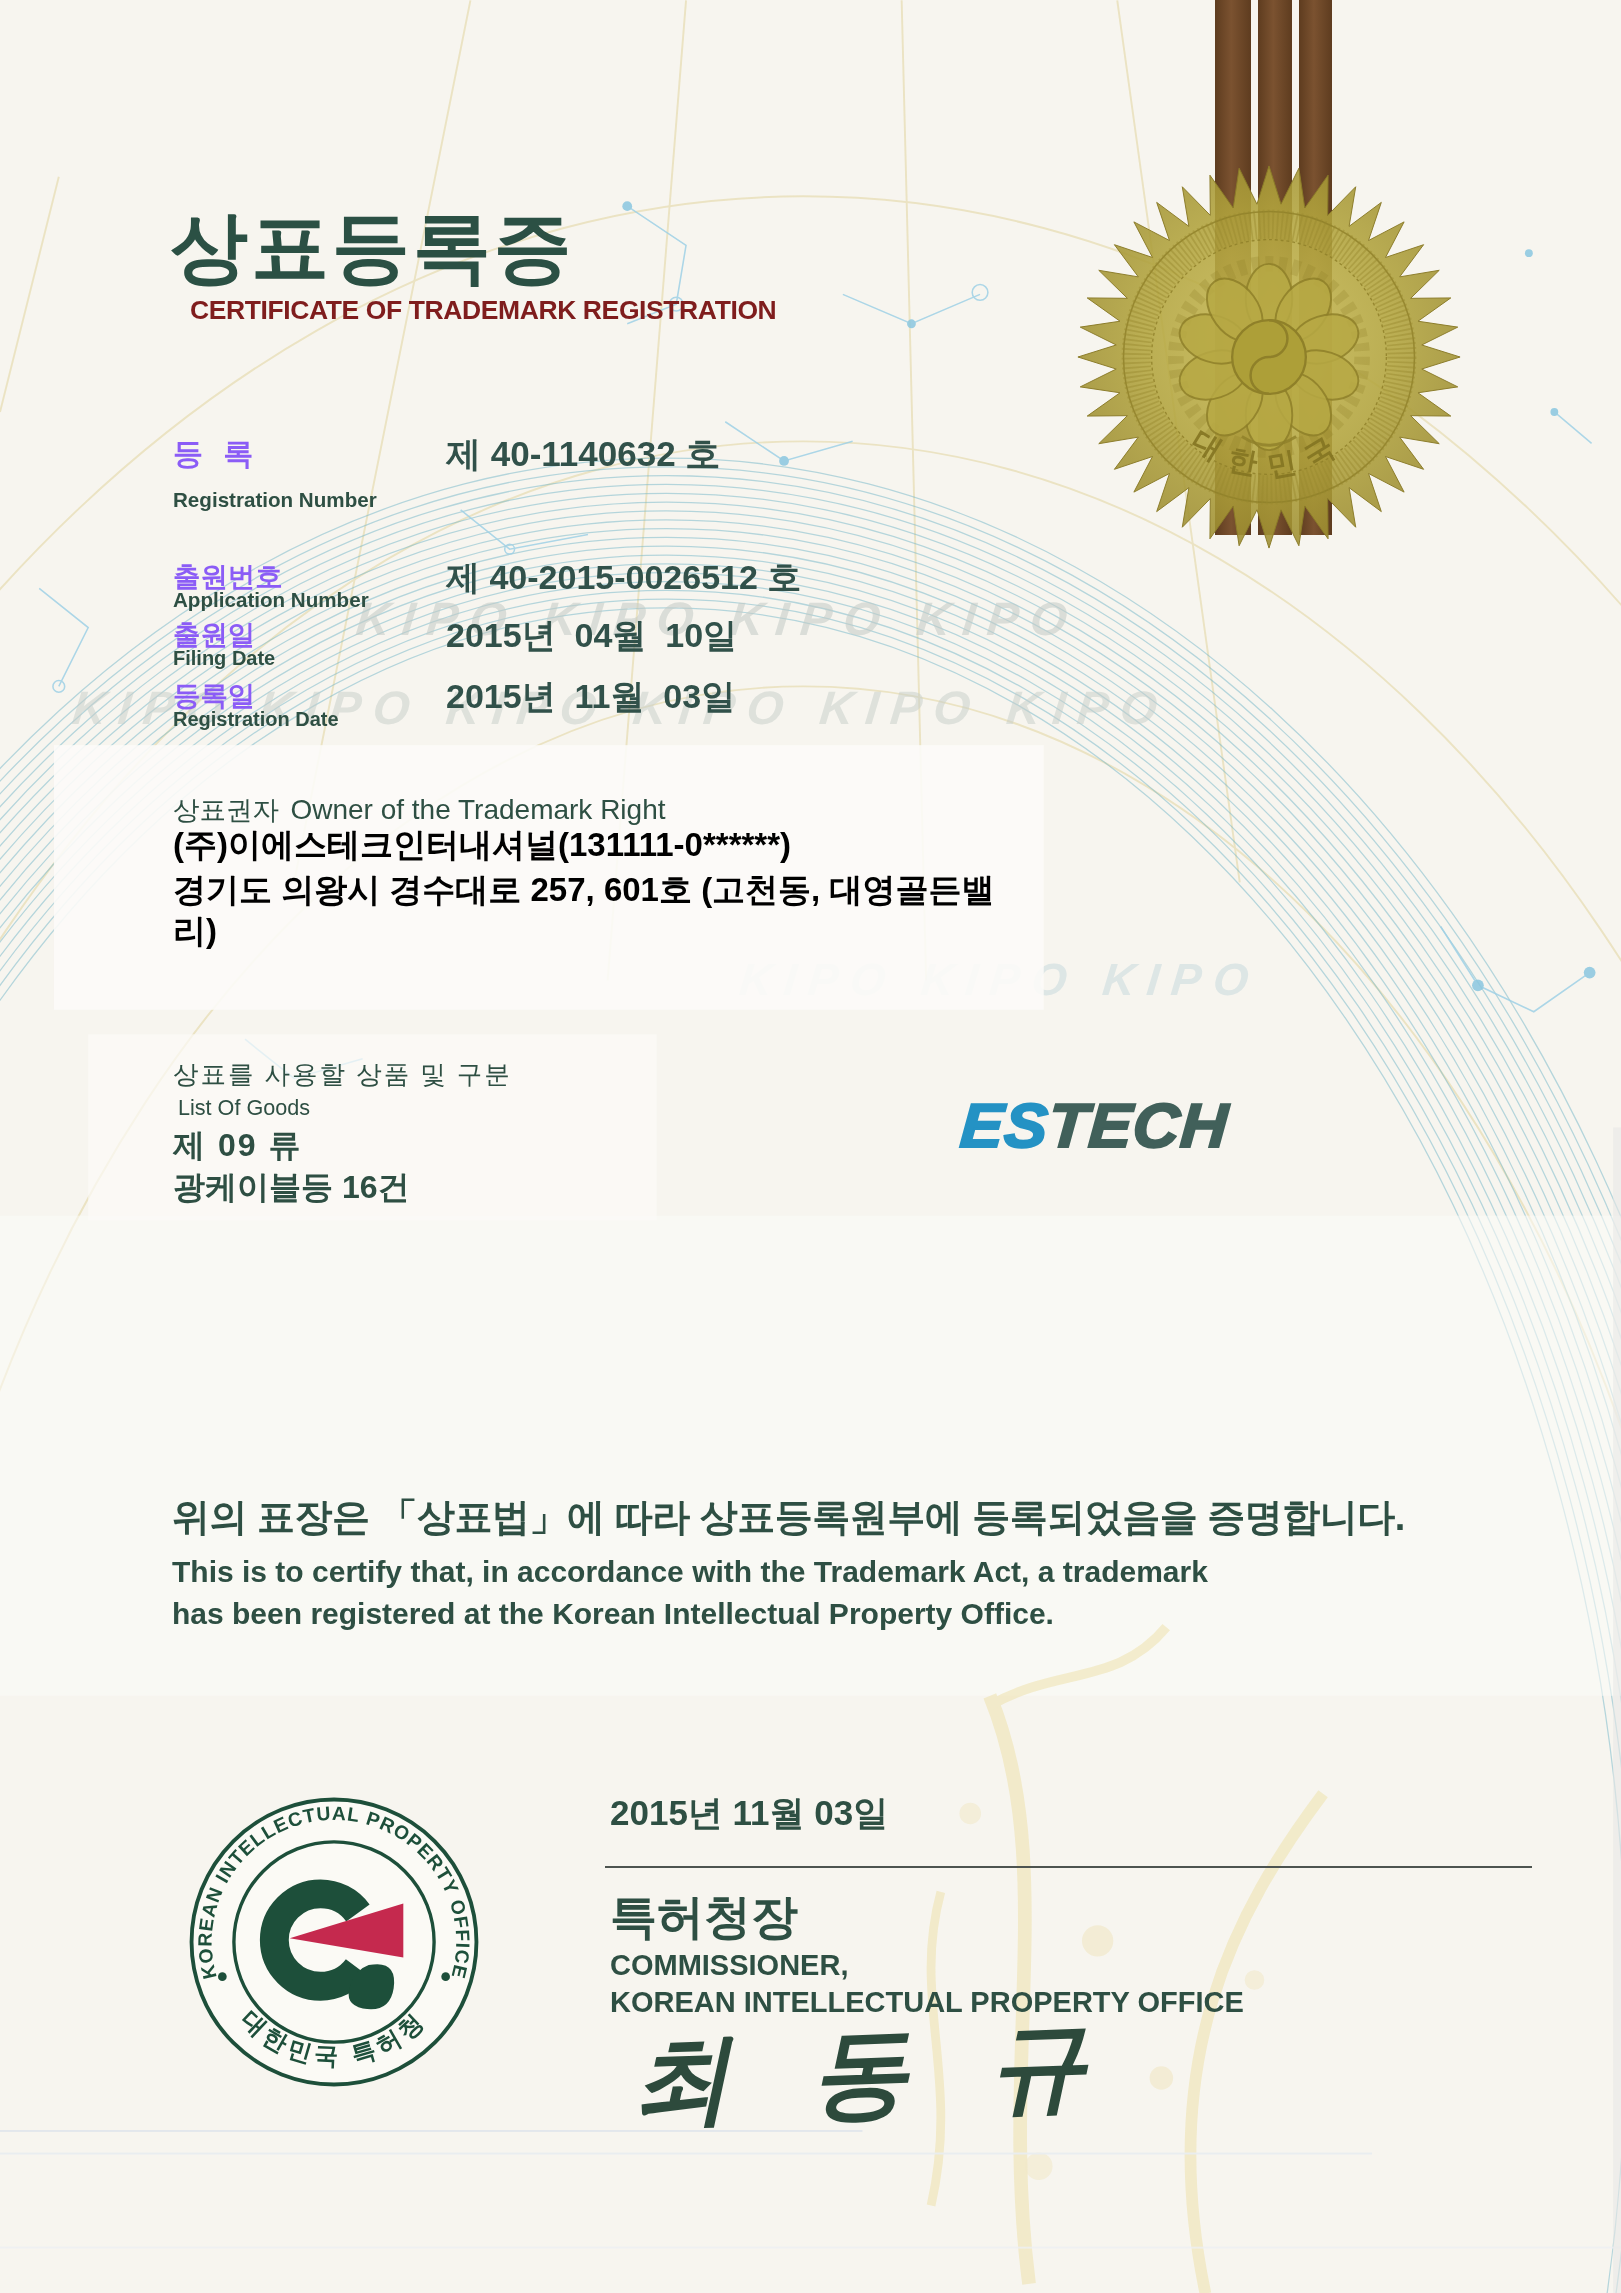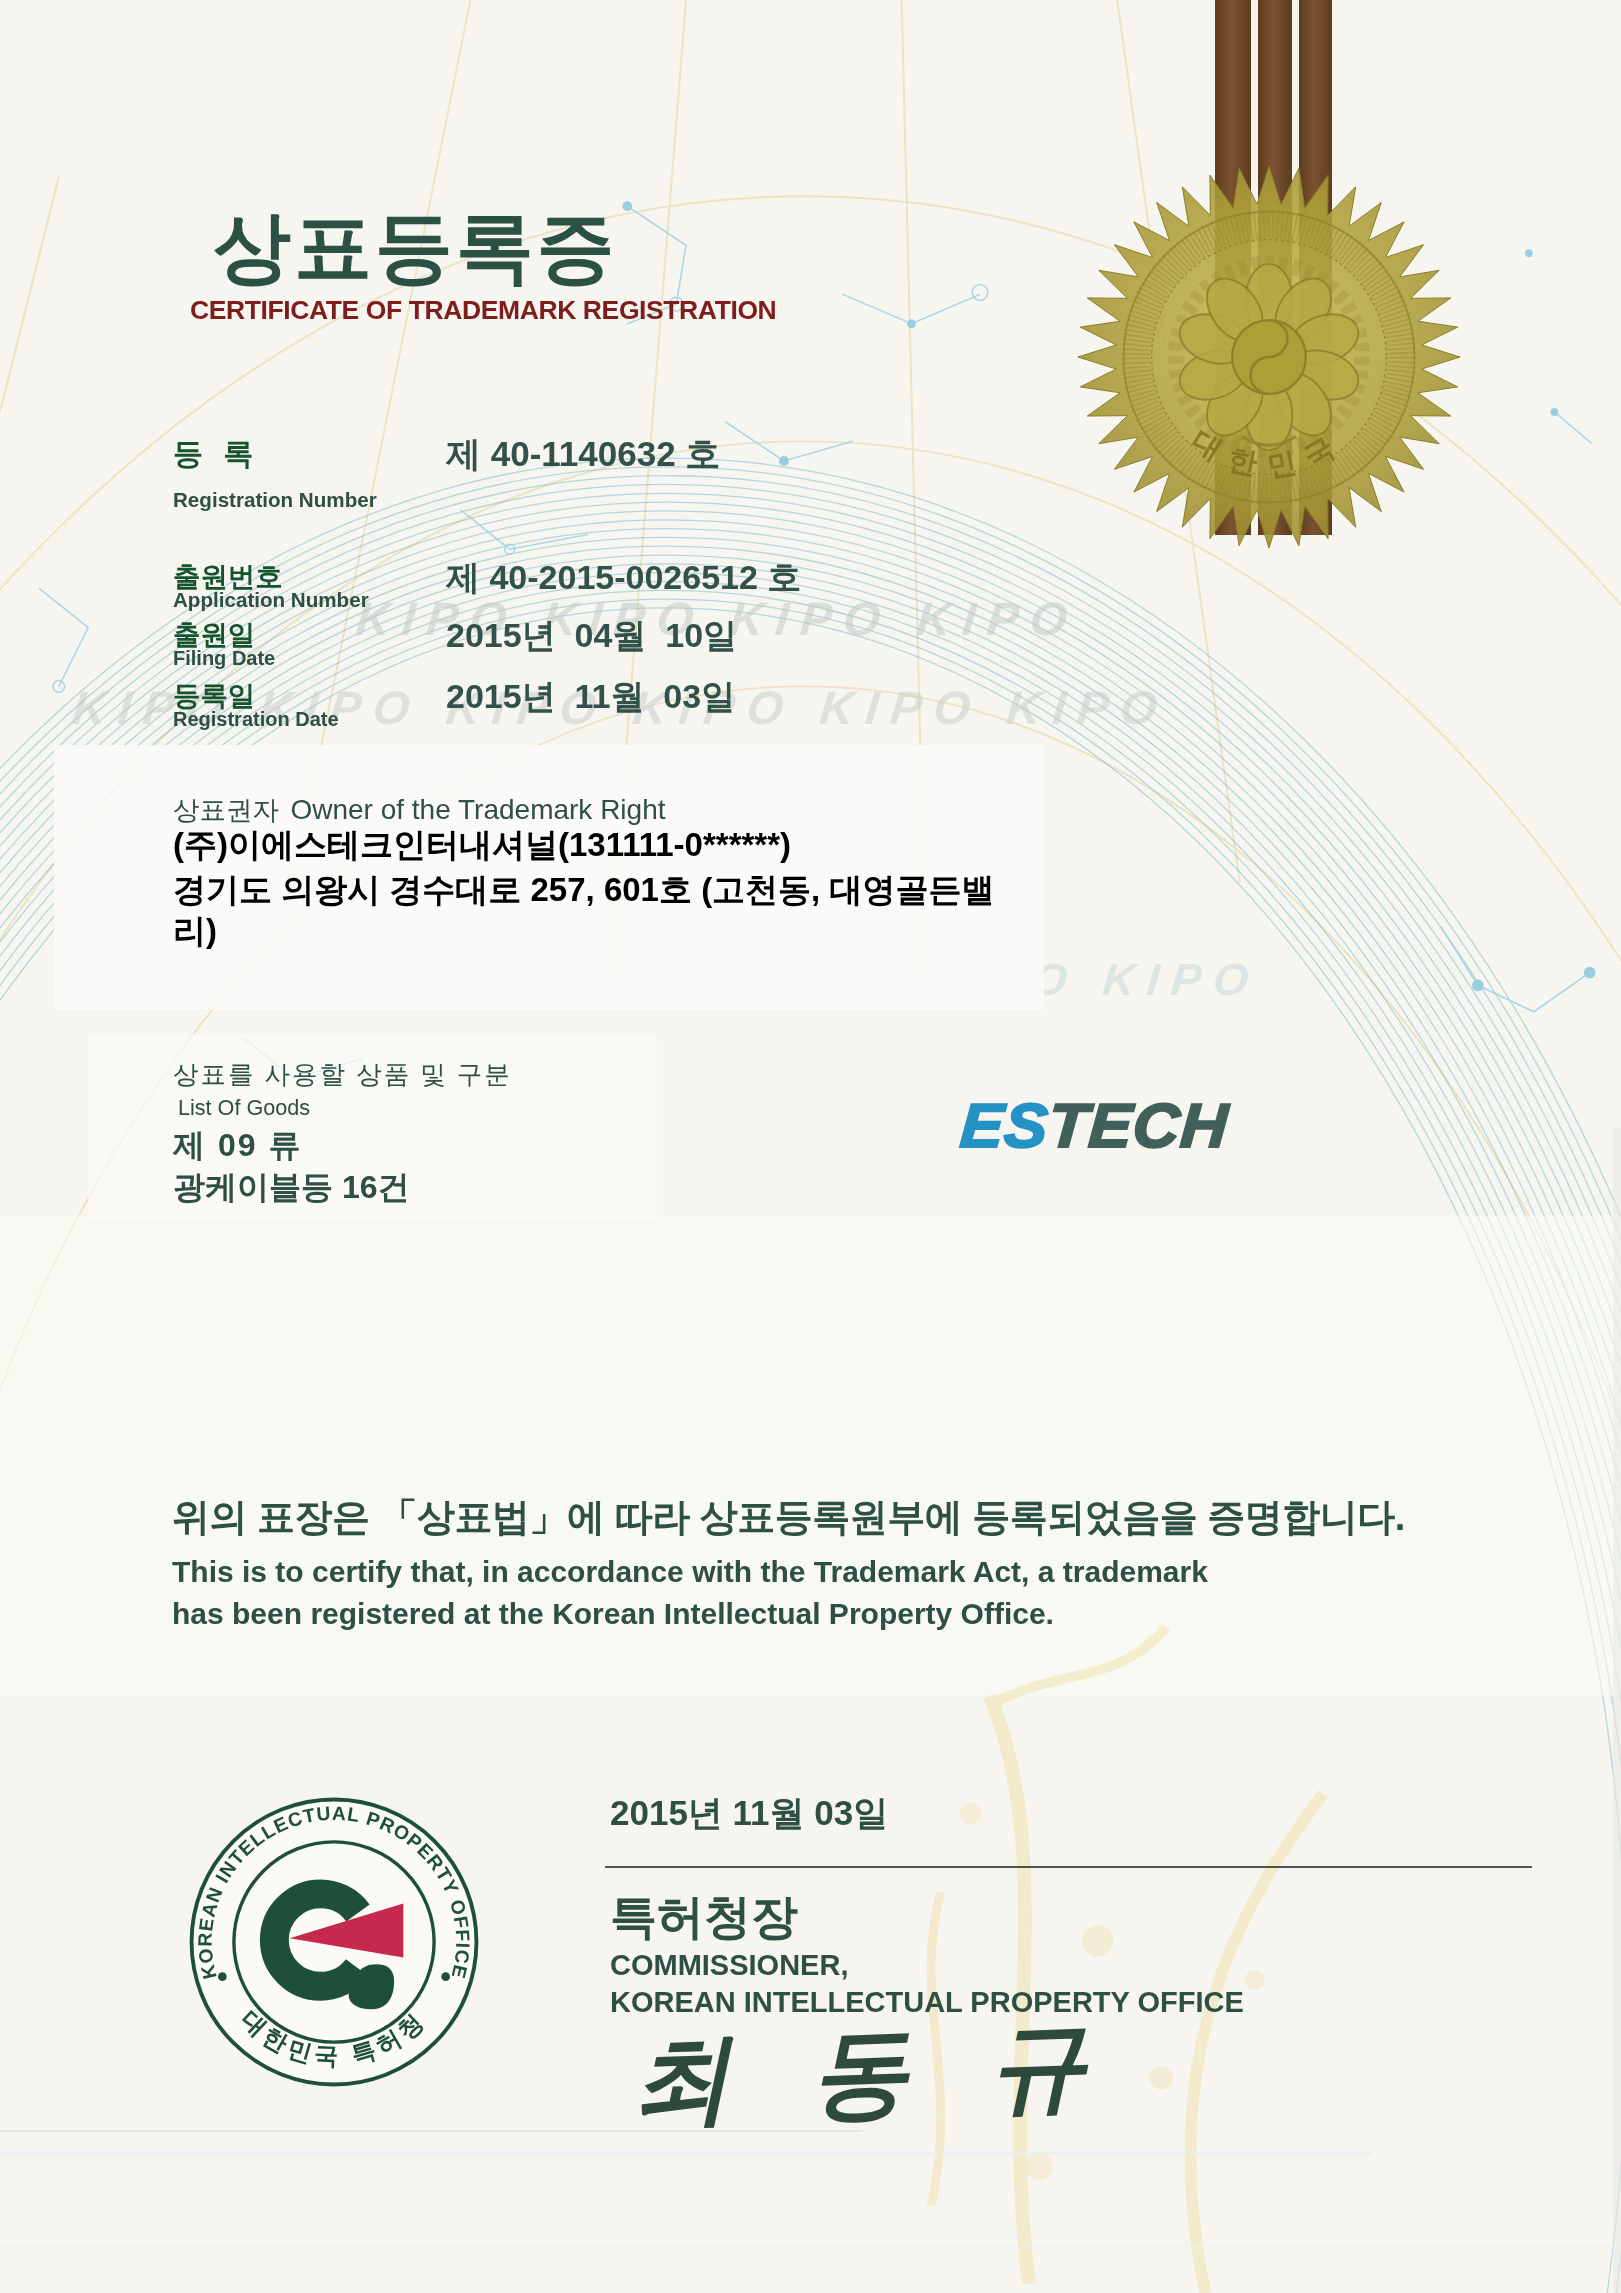--- a/index.html
+++ b/index.html
@@ -4,23 +4,23 @@
 <style>
   html,body{margin:0;padding:0;background:#888;}
   .page{
     position:relative;width:1621px;height:2294px;margin:0 auto;
     background:#f7f5ef;overflow:hidden;
     font-family:"Liberation Sans",sans-serif;color:#2e4f43;
   }
   .abs{position:absolute;}
   svg{display:block;}
   
-  .title-ko{top:196px;left:170px;font-size:78px;font-weight:800;letter-spacing:2.9px;color:#2b5044;margin-left:43px;}
+  .title-ko{top:196px;left:170px;font-size:78px;font-weight:800;letter-spacing:2.9px;color:#2b5044;}
   .title-en{top:295px;left:190px;font-size:26.5px;font-weight:700;letter-spacing:-0.4px;color:#7f1d1d;}
-  .lab-ko{font-weight:700;color:#14532d;text-align:right;}
+  .lab-ko{font-weight:700;color:#8b5cf6;text-align:right;}
   .lab-en{font-weight:700;color:#2e4f43;}
   .val{left:446px;font-weight:700;color:#31514a;white-space:pre;}
   .owner-line{left:173px;font-weight:700;color:#000000;white-space:pre;}
   .stmt{left:172px;font-weight:700;color:#2e4f43;white-space:pre;margin-top:24px;}
   .sig{
     left:632px;top:2009px;font-size:98px;font-weight:700;
     font-family:"DejaVu Serif",serif;font-style:italic;color:#2d4a3c;
     transform:rotate(-2deg);white-space:pre;letter-spacing:3.9px;
   }
   .rule{left:605px;top:1866px;width:927px;height:2px;background:#4d5450;}

